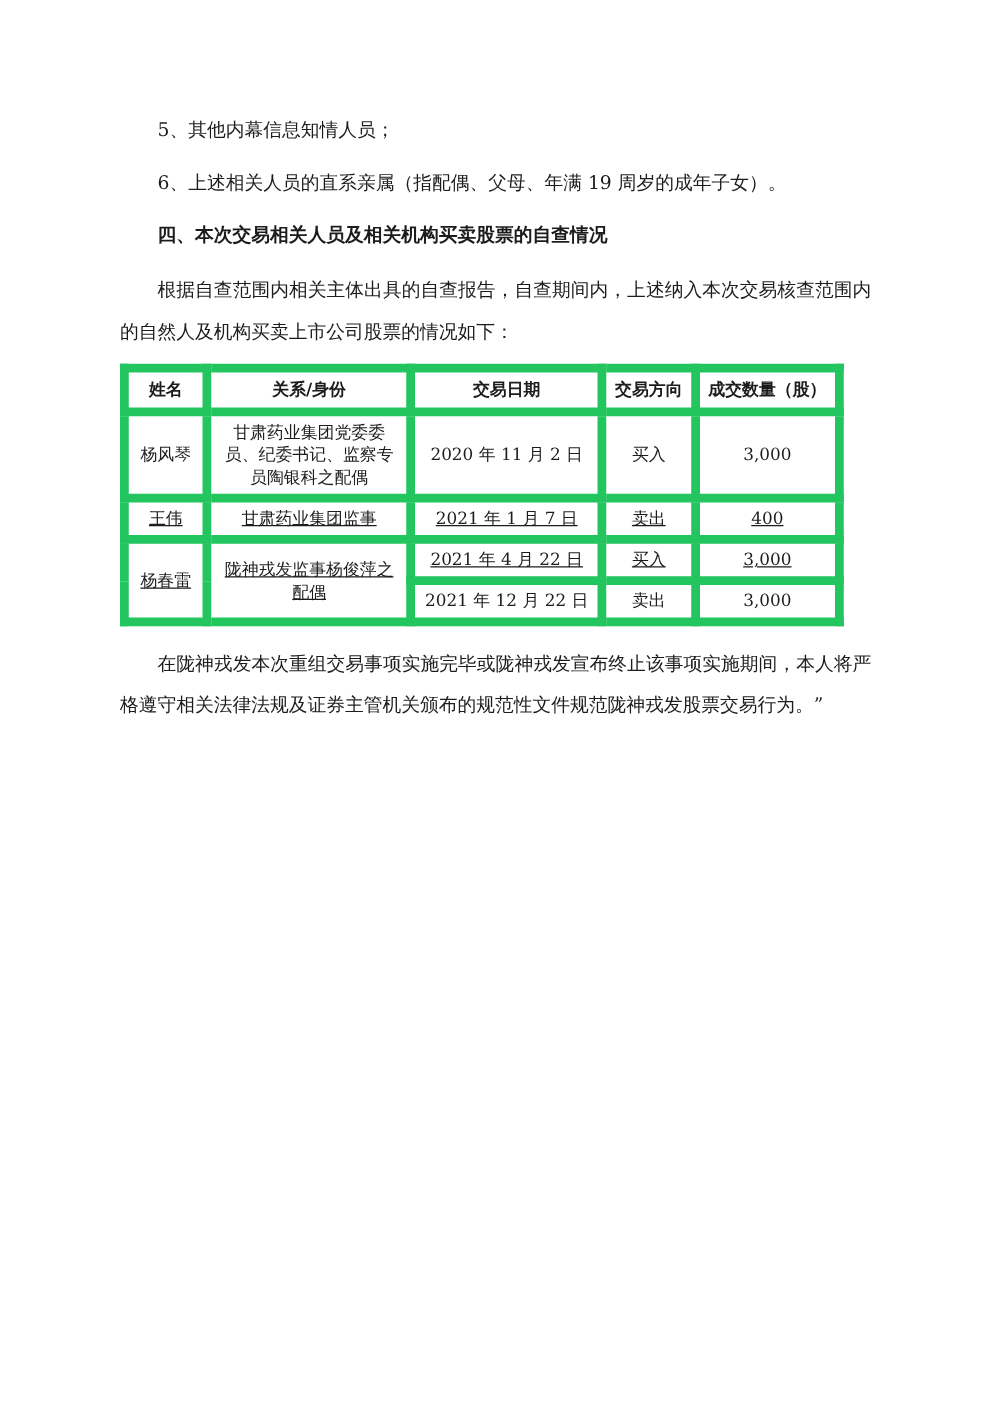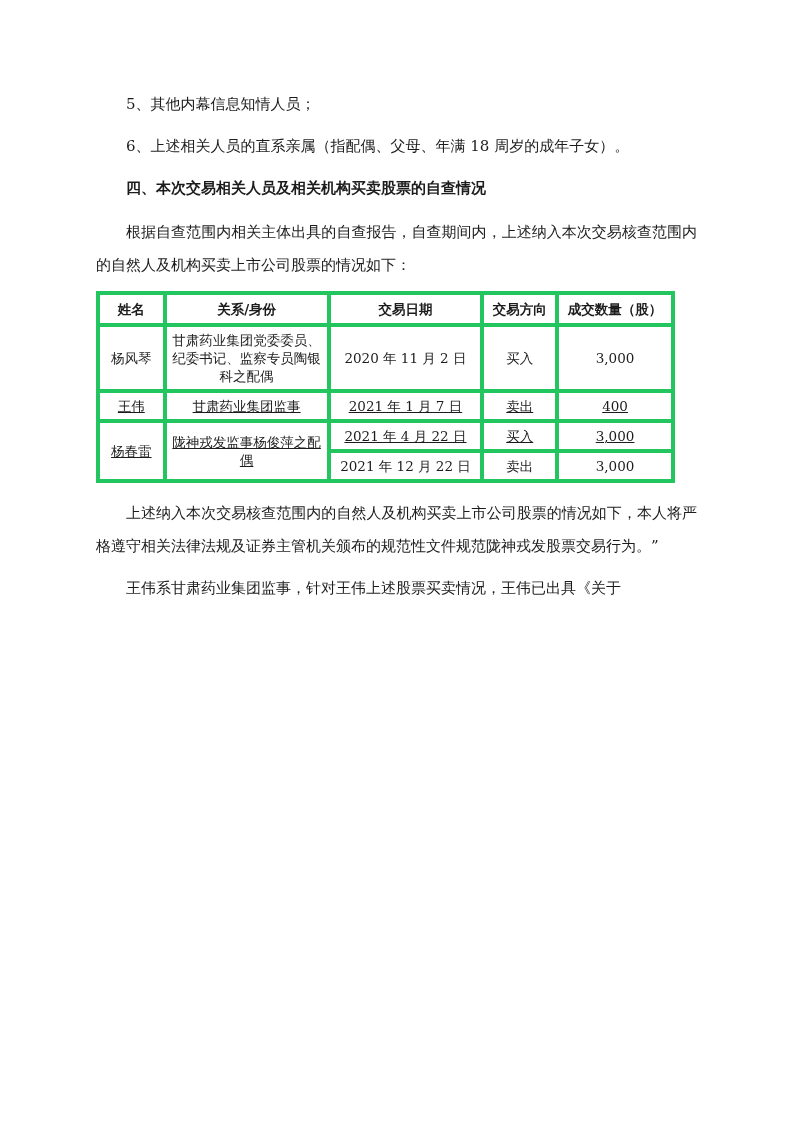--- a/index.html
+++ b/index.html
@@ -33,21 +33,21 @@
     table-layout: fixed;
     width: 579px;
     margin: 4px 0 14px 0;
     font-size: 13.5px;
     line-height: 18px;
     border-top: 3px solid #3f3f3f;
     border-bottom: 3px solid #2f2f2f;
     text-align: center;
   }
   table.trade-table th, table.trade-table td {
-    border: 4px solid #22c55e;
+    border: 7px solid #22c55e;
     padding: 4px 4px;
     vertical-align: middle;
     text-align: center;
     word-break: break-all;
   }
   table.trade-table th {
     font-weight: bold;
     font-family: "DejaVu Sans", "Liberation Sans", sans-serif;
     padding: 5px 2px;
   }
@@ -58,21 +58,21 @@
   .col-dir  { width: 73px; }
   .col-qty  { width: 113px; }
 </style>
 </head>
 <body>
 
 <div class="page">
   <div class="content">
 
     <p class="list-item">5、其他内幕信息知情人员；</p>
-    <p class="list-item">6、上述相关人员的直系亲属（指配偶、父母、年满 18 周岁的成年子女）。</p>
+    <p class="list-item">6、上述相关人员的直系亲属（指配偶、父母、年满 19 周岁的成年子女）。</p>
 
     <h2 class="section-heading">四、本次交易相关人员及相关机构买卖股票的自查情况</h2>
 
     <p>根据自查范围内相关主体出具的自查报告，自查期间内，上述纳入本次交易核查范围内的自然人及机构买卖上市公司股票的情况如下：</p>
 
     <table class="trade-table">
       <colgroup>
         <col class="col-name">
           <col class="col-rel">
           <col class="col-date">
@@ -111,17 +111,16 @@
           <td>3,000</td>
         </tr>
         <tr>
           <td>2021 年 12 月 22 日</td>
           <td>卖出</td>
           <td>3,000</td>
         </tr>
       </tbody>
     </table>
 
-    <p>上述纳入本次交易核查范围内的自然人及机构买卖上市公司股票的情况如下，本人将严格遵守相关法律法规及证券主管机关颁布的规范性文件规范陇神戎发股票交易行为。”</p>
-    <p>王伟系甘肃药业集团监事，针对王伟上述股票买卖情况，王伟已出具《关于</p>
+    <p>在陇神戎发本次重组交易事项实施完毕或陇神戎发宣布终止该事项实施期间，本人将严格遵守相关法律法规及证券主管机关颁布的规范性文件规范陇神戎发股票交易行为。”</p>
 
   </div>
 </div>
 
 </body></html>

